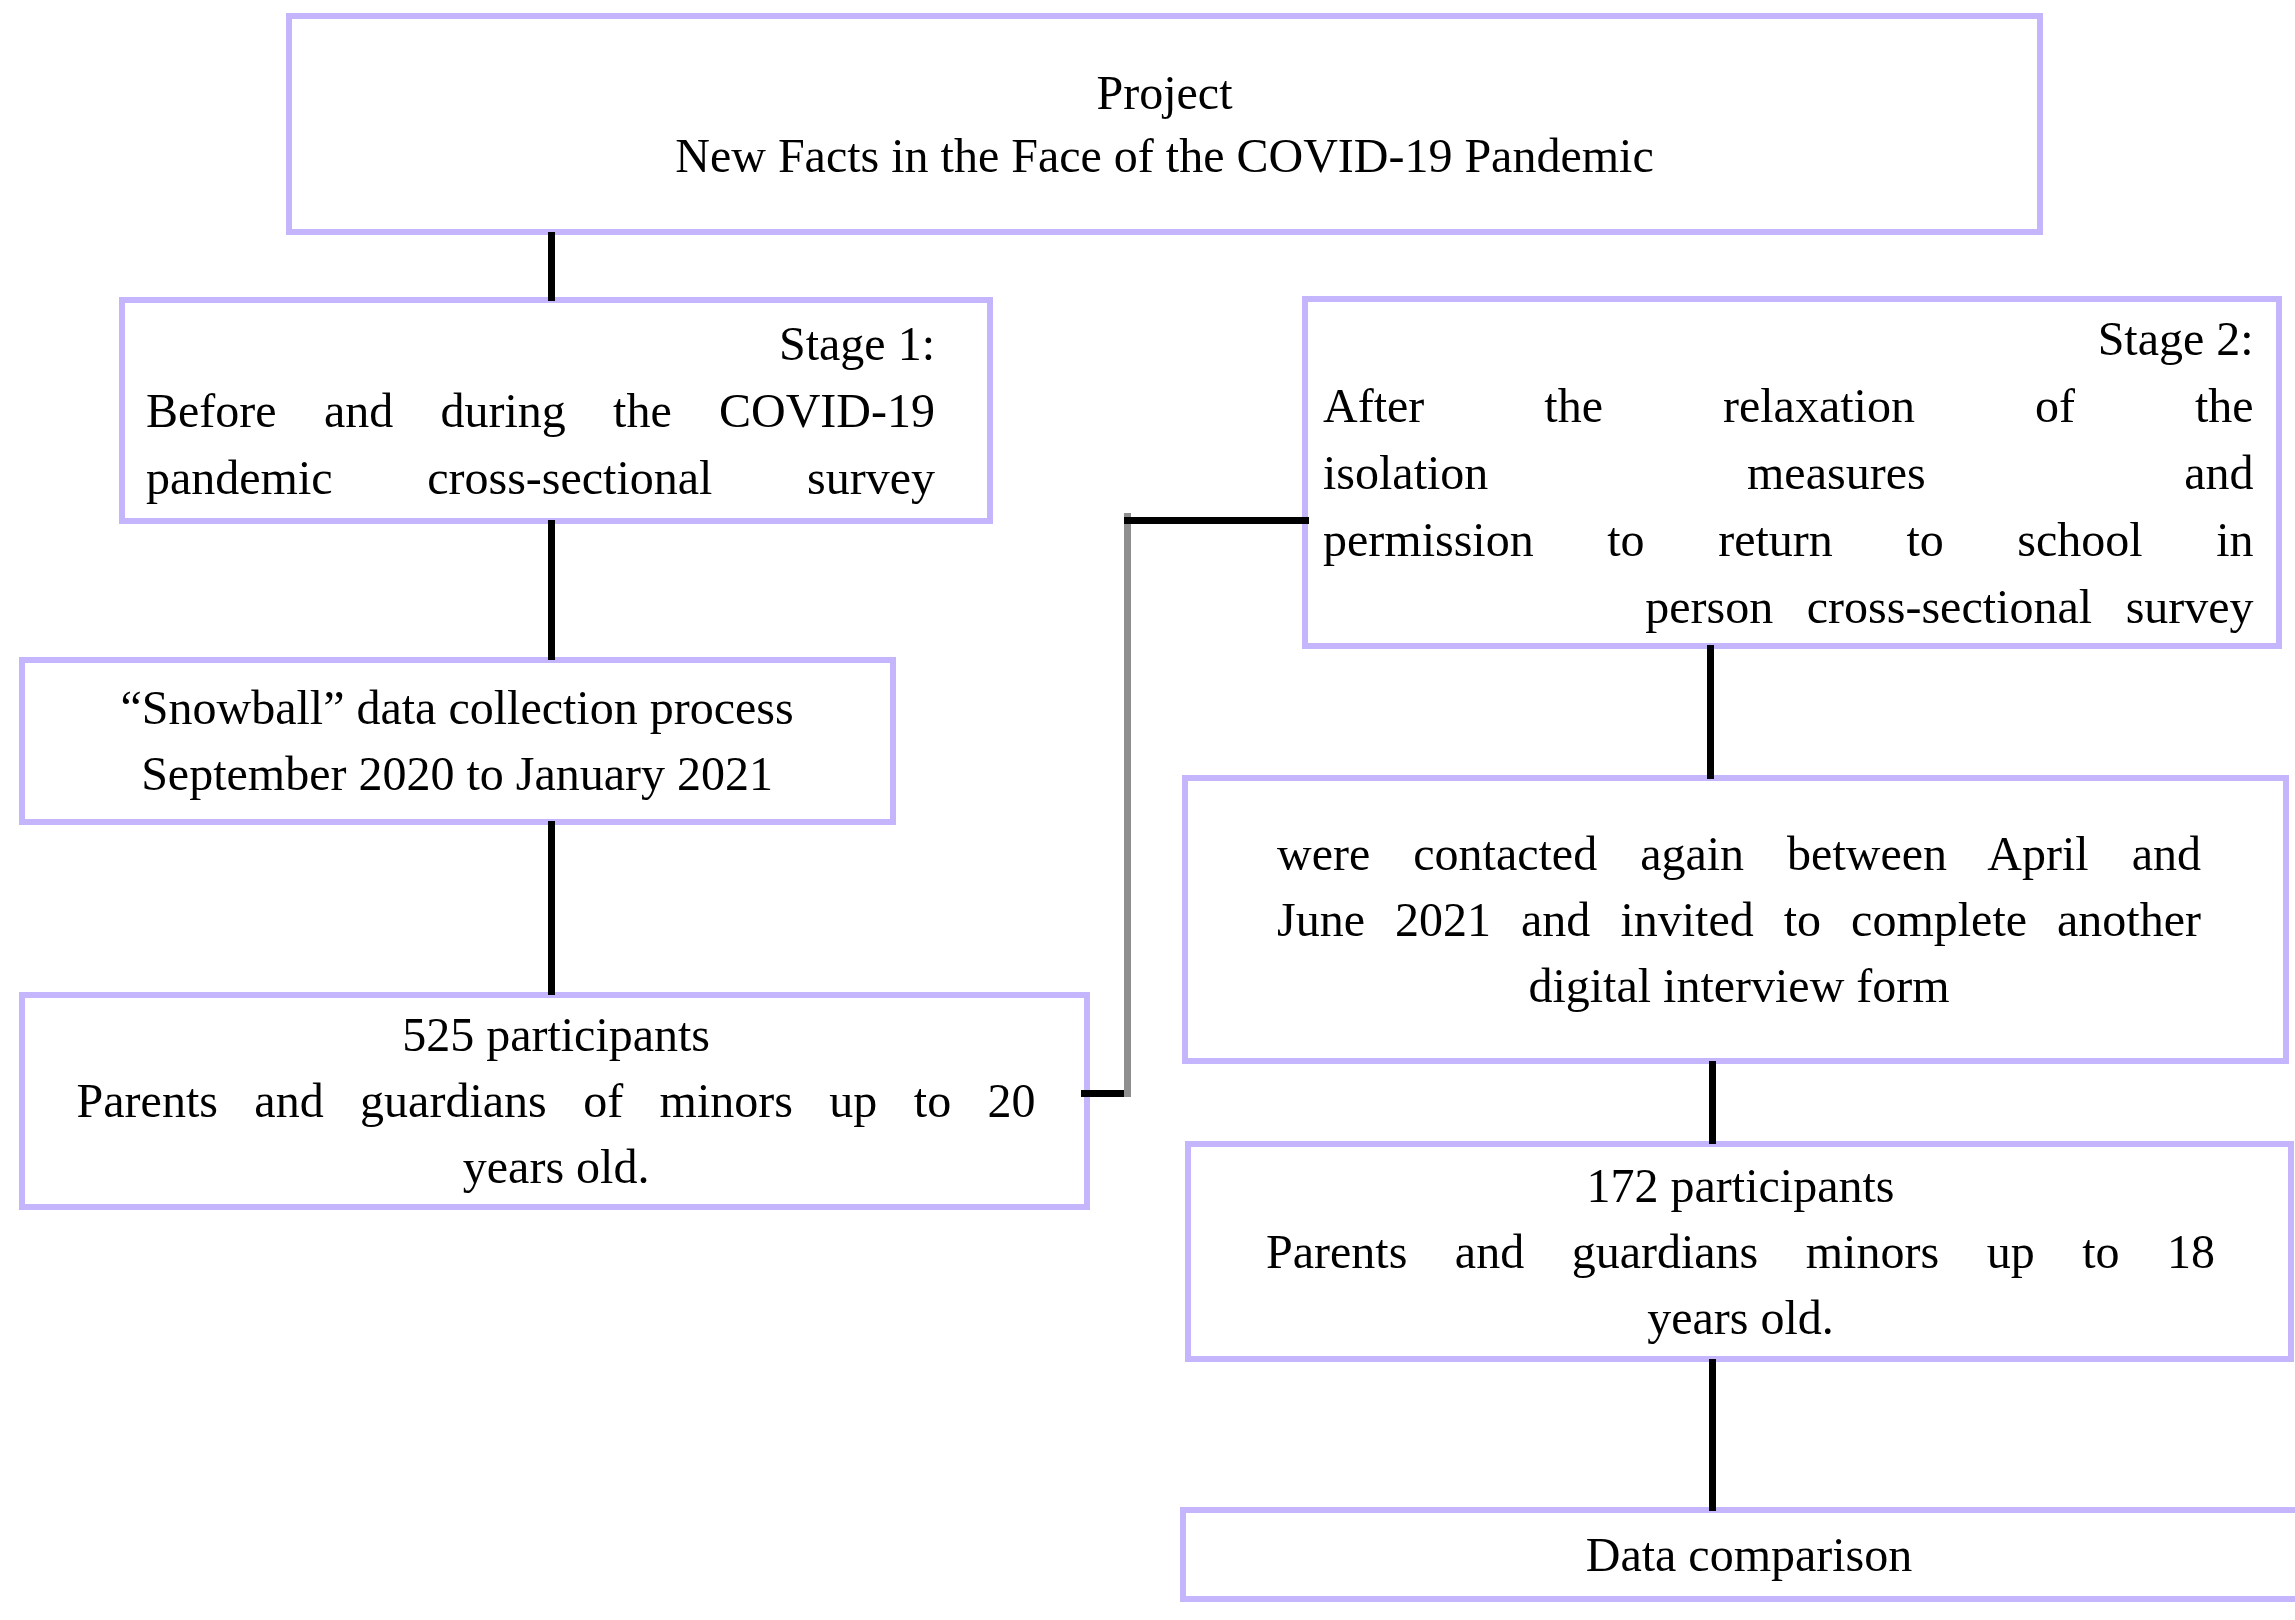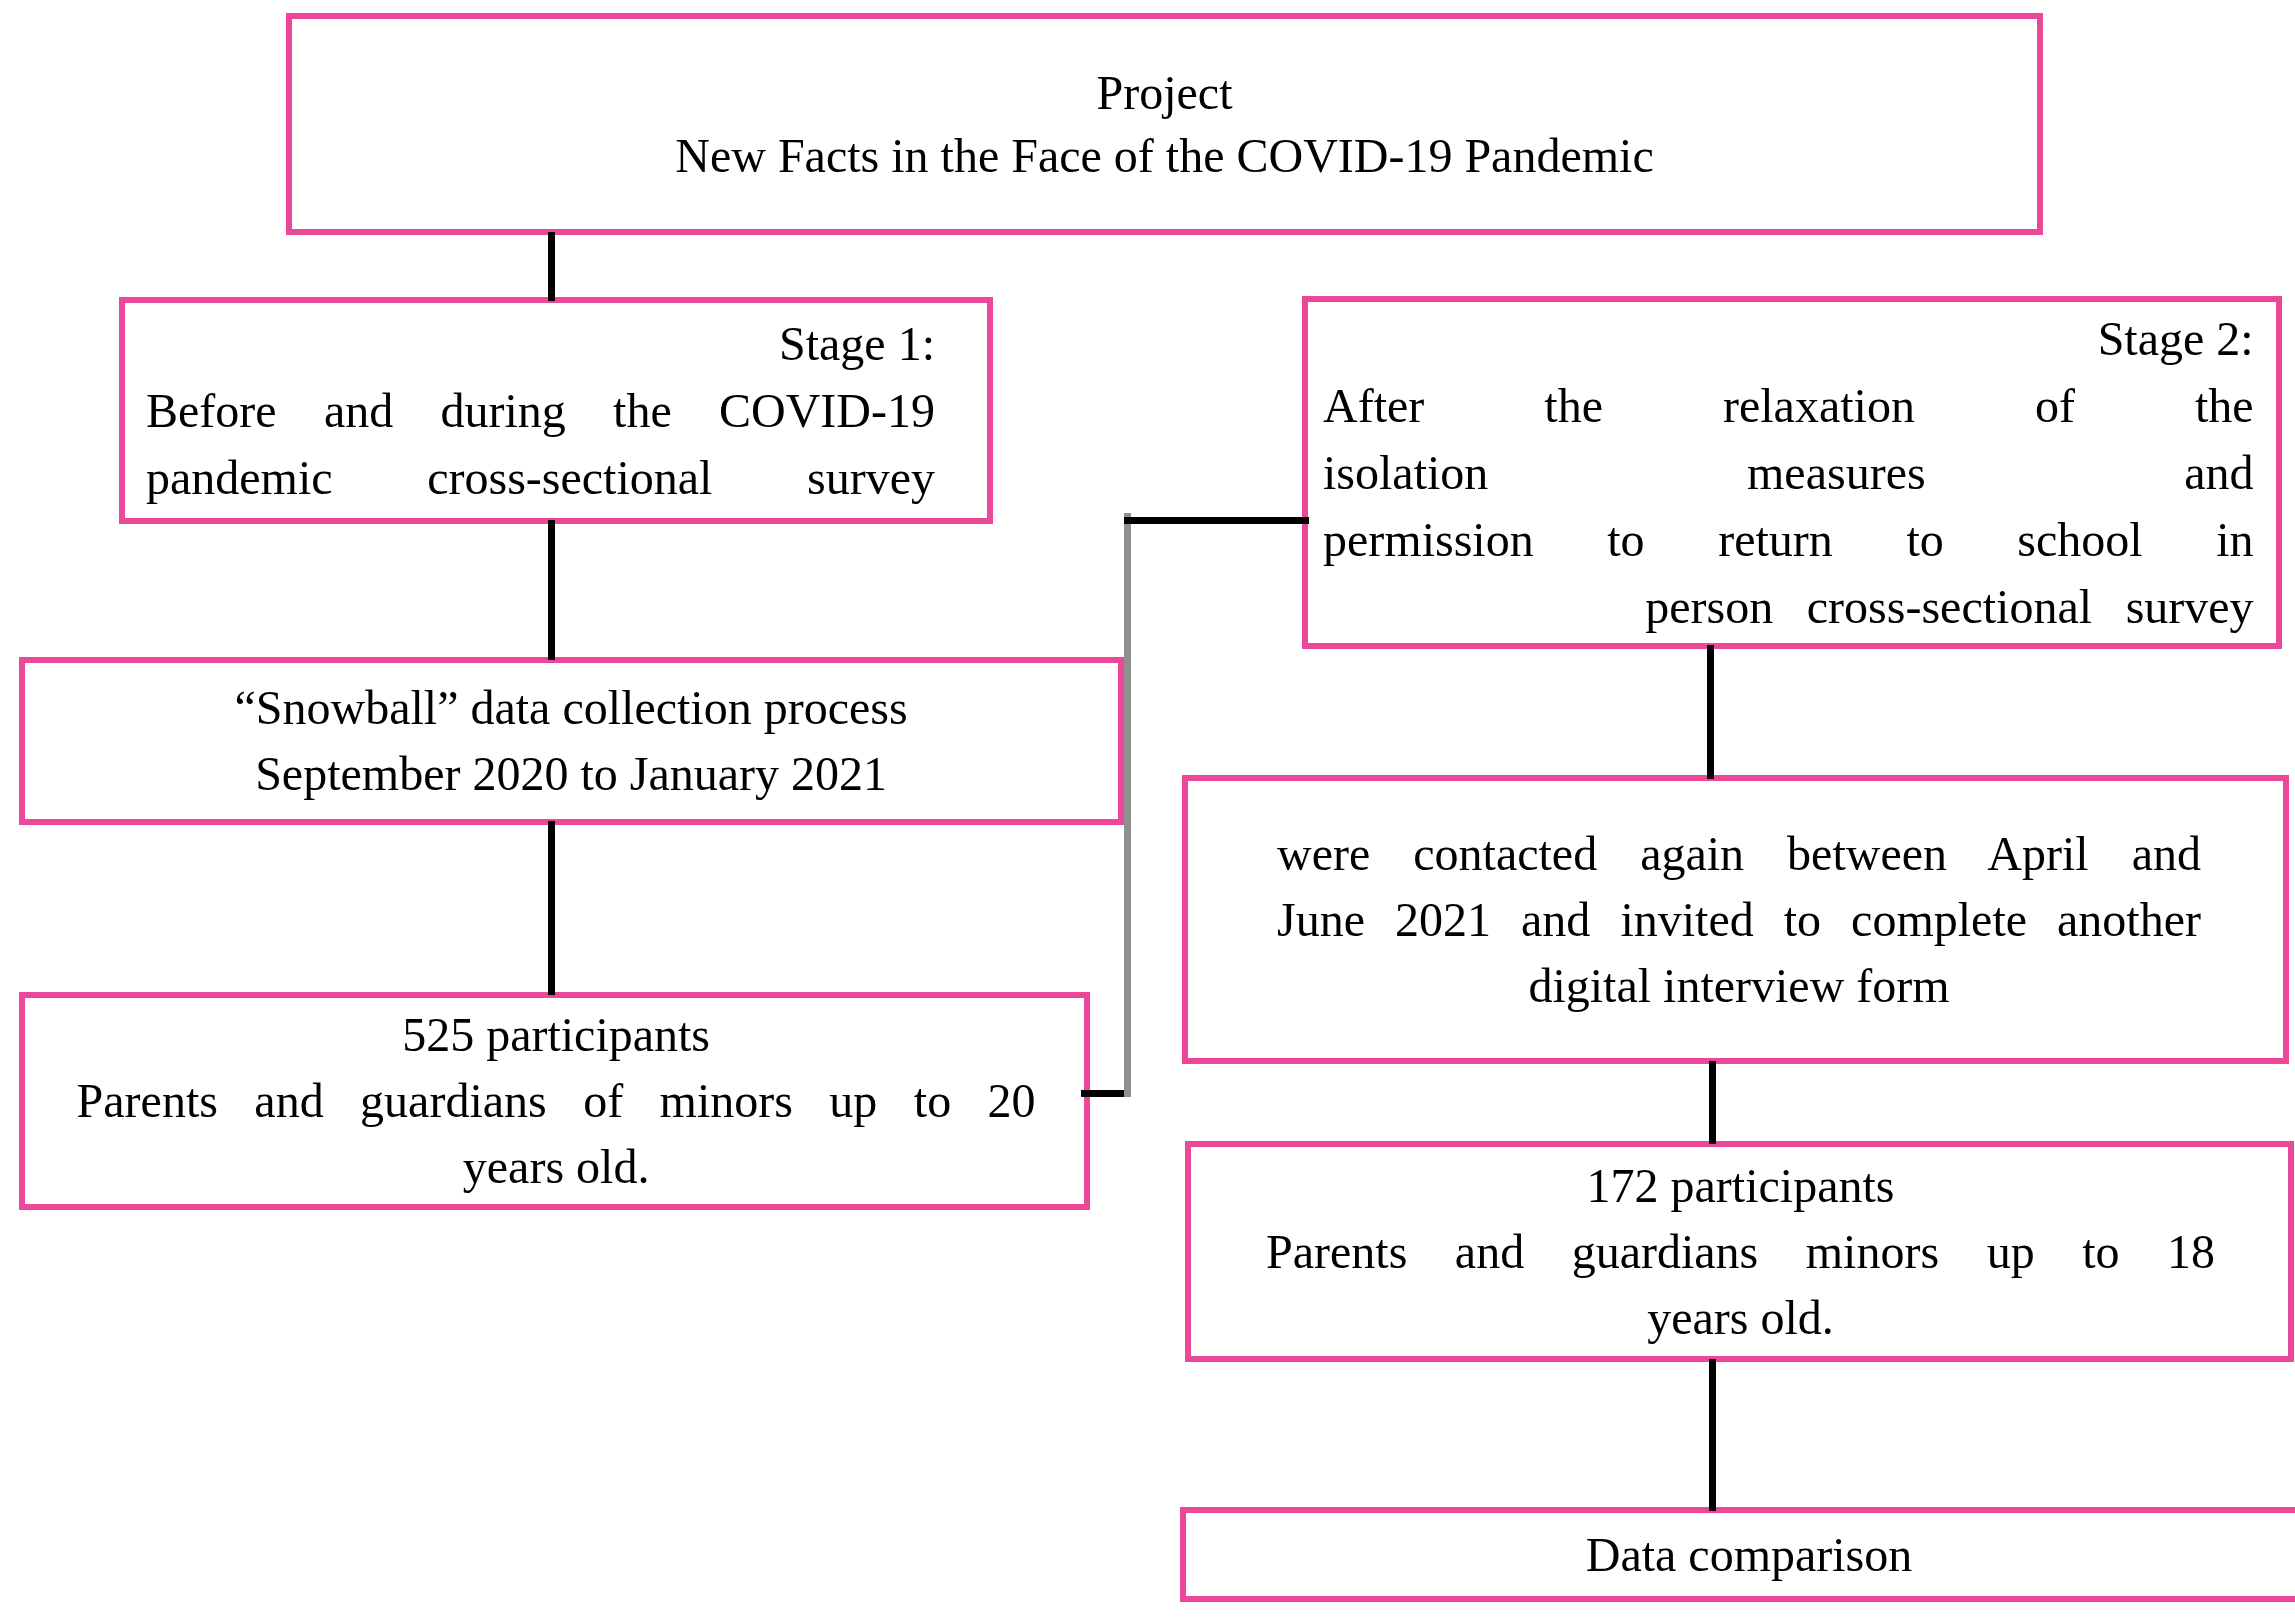--- a/index.html
+++ b/index.html
@@ -6,21 +6,21 @@
   .canvas {
     position:relative;
     width:2295px; height:1621px;
     background:#ffffff;
     font-family:"Liberation Serif","DejaVu Serif",serif;
     color:#000000;
   }
   .box {
     position:absolute;
     background:#ffffff;
-    border:6px solid #ec4899;
+    border:6px solid #c4b5fd;
     box-sizing:border-box;
     display:flex;
     flex-direction:column;
     justify-content:center;
     font-size:48px;
   }
   .ln  { line-height:66px; }
   .lh84 .ln { line-height:63px; }
   .lh90 .ln { line-height:67px; }
   .ctr  { text-align:center; }
@@ -46,21 +46,21 @@
   </div>
 
   <div class="box lh90" style="left:1302px; top:296px; width:980px; height:353px; padding:0 22.4px 0 15px;">
     <div class="ln left">Stage 2:</div>
     <div class="ln just">After the relaxation of the</div>
     <div class="ln just">isolation measures and</div>
     <div class="ln just">permission to return to school in</div>
     <div class="ln left sp">person cross-sectional survey</div>
   </div>
 
-  <div class="box" style="left:18.6px; top:657px; width:1105px; height:168px; padding:0 15px;">
+  <div class="box" style="left:18.6px; top:657px; width:877px; height:168px; padding:0 15px;">
     <div class="ln ctr">“Snowball” data collection process</div>
     <div class="ln ctr">September 2020 to January 2021</div>
   </div>
 
   <div class="box" style="left:18.6px; top:992px; width:1071px; height:218px; padding:0 48px 0 52px;">
     <div class="ln ctr">525 participants</div>
     <div class="ln just">Parents and guardians of minors up to 20</div>
     <div class="ln ctr">years old.</div>
   </div>
 

